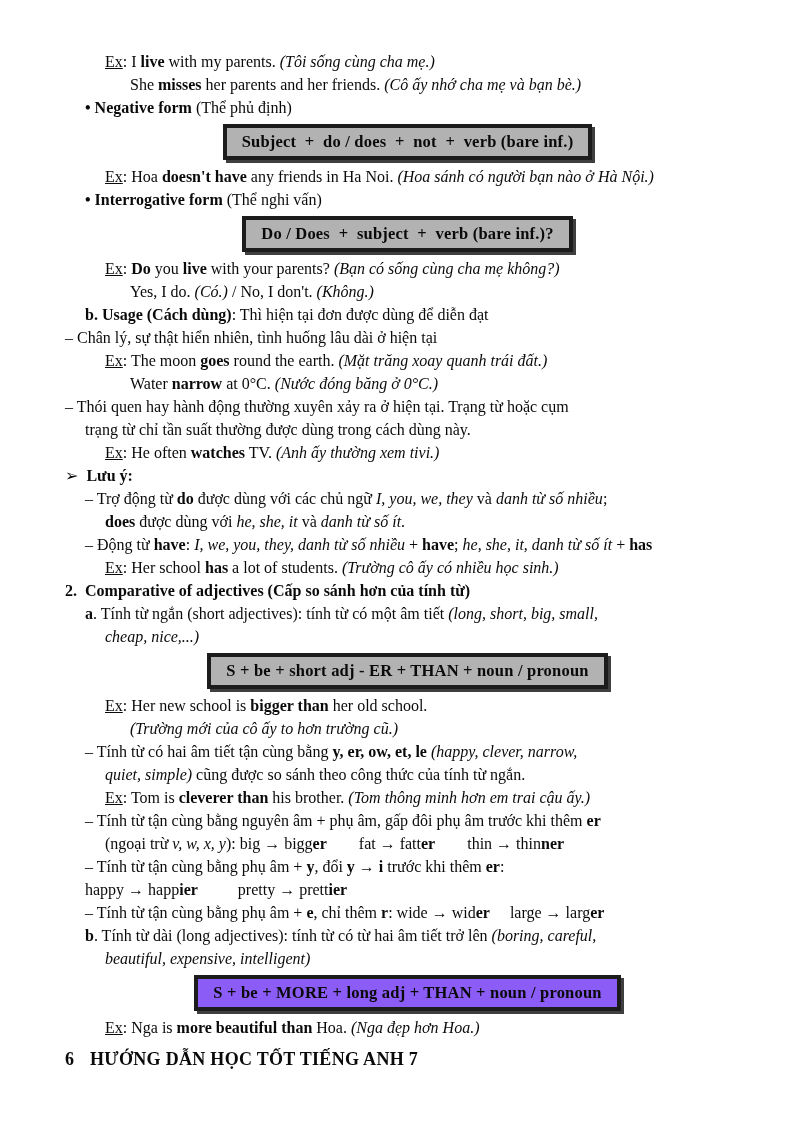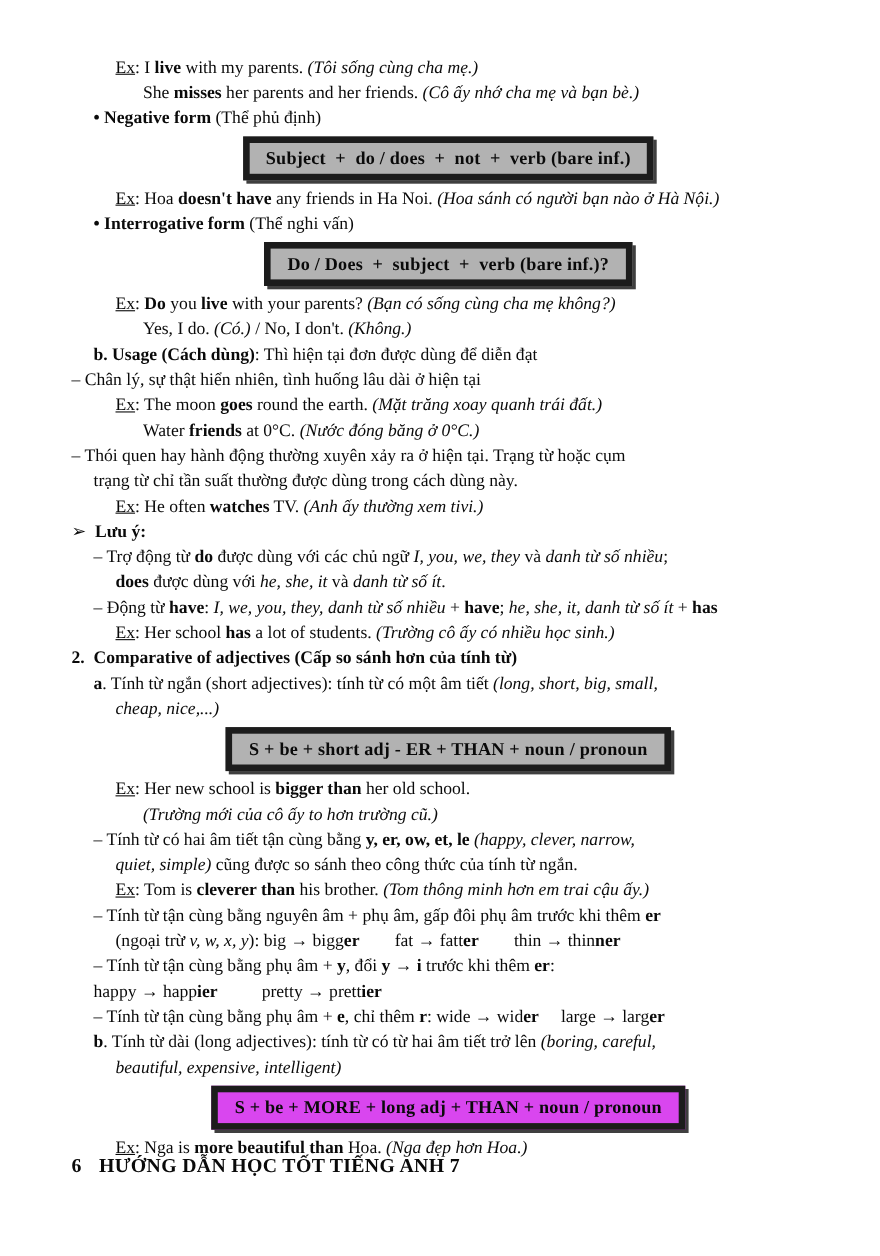--- a/index.html
+++ b/index.html
@@ -23,21 +23,21 @@
   .l0h { padding-left:20px; text-indent:-20px; }
   .l1h { padding-left:40px; text-indent:-20px; }
   .b { font-weight:bold;text-align:center; }
   .i { font-style:italic; }
   .u { text-decoration:underline; }
   .box-row { text-align:center; margin:5px 0 5px; }
   .formula-box {
     display:inline-block;
     white-space:pre;
     background:#b2b2b2;
-    border:6px solid #1d4ed8;
+    border:4px solid #1d4ed8;
     box-shadow:3px 3px 0 #3f3f3f;
     padding:2px 15px 3px;
     font-weight:bold;
     font-size:16.5px;
     line-height:23px;
     letter-spacing:0.2px;
   }
   .footer {
     position:absolute;
     left:65px; top:1048px;
@@ -56,21 +56,21 @@
       <p class="line l1"><span class="b">• Negative form</span><span> (Thể phủ định)</span></p>
       <div class="box-row"><div class="formula-box" style="background: rgb(178, 178, 178); border-color: rgb(28, 28, 28); box-shadow: rgb(63, 63, 63) 3px 3px 0px;">Subject  +  do / does  +  not  +  verb (bare inf.)</div></div>
       <p class="line ex"><span class="u">Ex</span><span>: Hoa </span><span class="b">doesn't have</span><span> any friends in Ha Noi. </span><span class="i">(Hoa sánh có người bạn nào ở Hà Nội.)</span></p>
       <p class="line l1"><span class="b">• Interrogative form</span><span> (Thể nghi vấn)</span></p>
       <div class="box-row"><div class="formula-box" style="background: rgb(178, 178, 178); border-color: rgb(28, 28, 28); box-shadow: rgb(63, 63, 63) 3px 3px 0px;">Do / Does  +  subject  +  verb (bare inf.)?</div></div>
       <p class="line ex"><span class="u">Ex</span><span>: </span><span class="b">Do</span><span> you </span><span class="b">live</span><span> with your parents? </span><span class="i">(Bạn có sống cùng cha mẹ không?)</span></p>
       <p class="line ex2"><span>Yes, I do. </span><span class="i">(Có.)</span><span> / No, I don't. </span><span class="i">(Không.)</span></p>
       <p class="line l1"><span class="b">b. Usage (Cách dùng)</span><span>: Thì hiện tại đơn được dùng để diễn đạt</span></p>
       <p class="line l0h"><span>– Chân lý, sự thật hiển nhiên, tình huống lâu dài ở hiện tại</span></p>
       <p class="line ex"><span class="u">Ex</span><span>: The moon </span><span class="b">goes</span><span> round the earth. </span><span class="i">(Mặt trăng xoay quanh trái đất.)</span></p>
-      <p class="line ex2"><span>Water </span><span class="b">friends</span><span> at 0°C. </span><span class="i">(Nước đóng băng ở 0°C.)</span></p>
+      <p class="line ex2"><span>Water </span><span class="b">narrow</span><span> at 0°C. </span><span class="i">(Nước đóng băng ở 0°C.)</span></p>
       <p class="line l0h"><span>– Thói quen hay hành động thường xuyên xảy ra ở hiện tại. Trạng từ hoặc cụm
 trạng từ chỉ tần suất thường được dùng trong cách dùng này.</span></p>
       <p class="line ex"><span class="u">Ex</span><span>: He often </span><span class="b">watches</span><span> TV. </span><span class="i">(Anh ấy thường xem tivi.)</span></p>
       <p class="line l0h"><span>➢  </span><span class="b">Lưu ý:</span></p>
       <p class="line l1h"><span>– Trợ động từ </span><span class="b">do</span><span> được dùng với các chủ ngữ </span><span class="i">I, you, we, they</span><span> và </span><span class="i">danh từ số nhiều</span><span>;
 </span><span class="b">does</span><span> được dùng với </span><span class="i">he, she, it</span><span> và </span><span class="i">danh từ số ít</span><span>.</span></p>
       <p class="line l1h"><span>– Động từ </span><span class="b">have</span><span>: </span><span class="i">I, we, you, they, danh từ số nhiều</span><span> + </span><span class="b">have</span><span>; </span><span class="i">he, she, it, danh từ số ít</span><span> + </span><span class="b">has</span></p>
       <p class="line ex"><span class="u">Ex</span><span>: Her school </span><span class="b">has</span><span> a lot of students. </span><span class="i">(Trường cô ấy có nhiều học sinh.)</span></p>
       <p class="line l0h"><span class="b">2.</span><span>  </span><span class="b">Comparative of adjectives (Cấp so sánh hơn của tính từ)</span></p>
       <p class="line l1h"><span class="b">a</span><span>. Tính từ ngắn (short adjectives): tính từ có một âm tiết </span><span class="i">(long, short, big, small,
@@ -81,20 +81,20 @@
       <p class="line l1h"><span>– Tính từ có hai âm tiết tận cùng bằng </span><span class="b">y, er, ow, et, le</span><span> </span><span class="i">(happy, clever, narrow,
 quiet, simple)</span><span> cũng được so sánh theo công thức của tính từ ngắn.</span></p>
       <p class="line ex"><span class="u">Ex</span><span>: Tom is </span><span class="b">cleverer than</span><span> his brother. </span><span class="i">(Tom thông minh hơn em trai cậu ấy.)</span></p>
       <p class="line l1h"><span>– Tính từ tận cùng bằng nguyên âm + phụ âm, gấp đôi phụ âm trước khi thêm </span><span class="b">er</span><span>
 (ngoại trừ </span><span class="i">v, w, x, y</span><span>): big → bigg</span><span class="b">er</span><span>        fat → fatt</span><span class="b">er</span><span>        thin → thin</span><span class="b">ner</span></p>
       <p class="line l1h"><span>– Tính từ tận cùng bằng phụ âm + </span><span class="b">y</span><span>, đổi </span><span class="b">y</span><span> → </span><span class="b">i</span><span> trước khi thêm </span><span class="b">er</span><span>:</span></p>
       <p class="line l1"><span>happy → happ</span><span class="b">ier</span><span>          pretty → prett</span><span class="b">ier</span></p>
       <p class="line l1h"><span>– Tính từ tận cùng bằng phụ âm + </span><span class="b">e</span><span>, chỉ thêm </span><span class="b">r</span><span>: wide → wid</span><span class="b">er</span><span>     large → larg</span><span class="b">er</span></p>
       <p class="line l1h"><span class="b">b</span><span>. Tính từ dài (long adjectives): tính từ có từ hai âm tiết trở lên </span><span class="i">(boring, careful,
 beautiful, expensive, intelligent)</span></p>
-      <div class="box-row"><div class="formula-box" style="background: #d946ef; border-color: rgb(28, 28, 28); box-shadow: rgb(63, 63, 63) 3px 3px 0px;">S + be + MORE + long adj + THAN + noun / pronoun</div></div>
+      <div class="box-row"><div class="formula-box" style="background: #8b5cf6; border-color: rgb(28, 28, 28); box-shadow: rgb(63, 63, 63) 3px 3px 0px;">S + be + MORE + long adj + THAN + noun / pronoun</div></div>
       <p class="line ex"><span class="u">Ex</span><span>: Nga is </span><span class="b">more beautiful than</span><span> Hoa. </span><span class="i">(Nga đẹp hơn Hoa.)</span></p>
     </div>
   <div class="footer">
     <span class="num">6</span>
     <span class="title">HƯỚNG DẪN HỌC TỐT TIẾNG ANH 7</span>
   </div>
 </div>
 
 </body></html>

